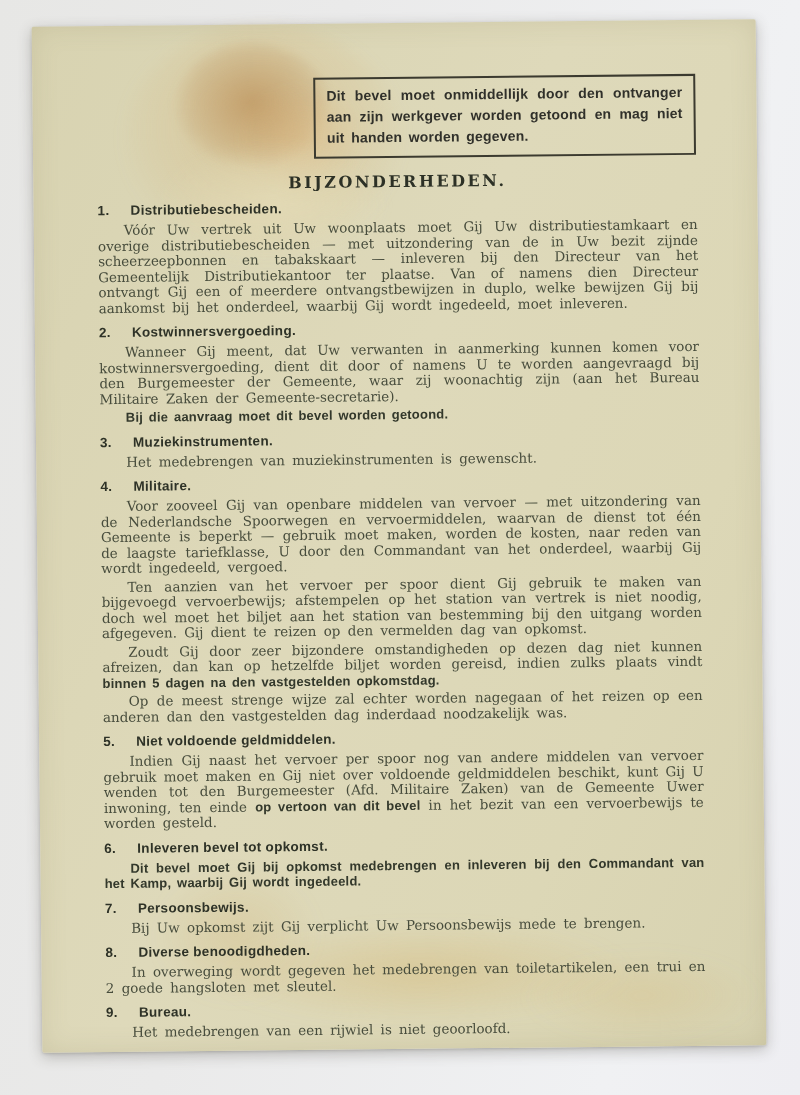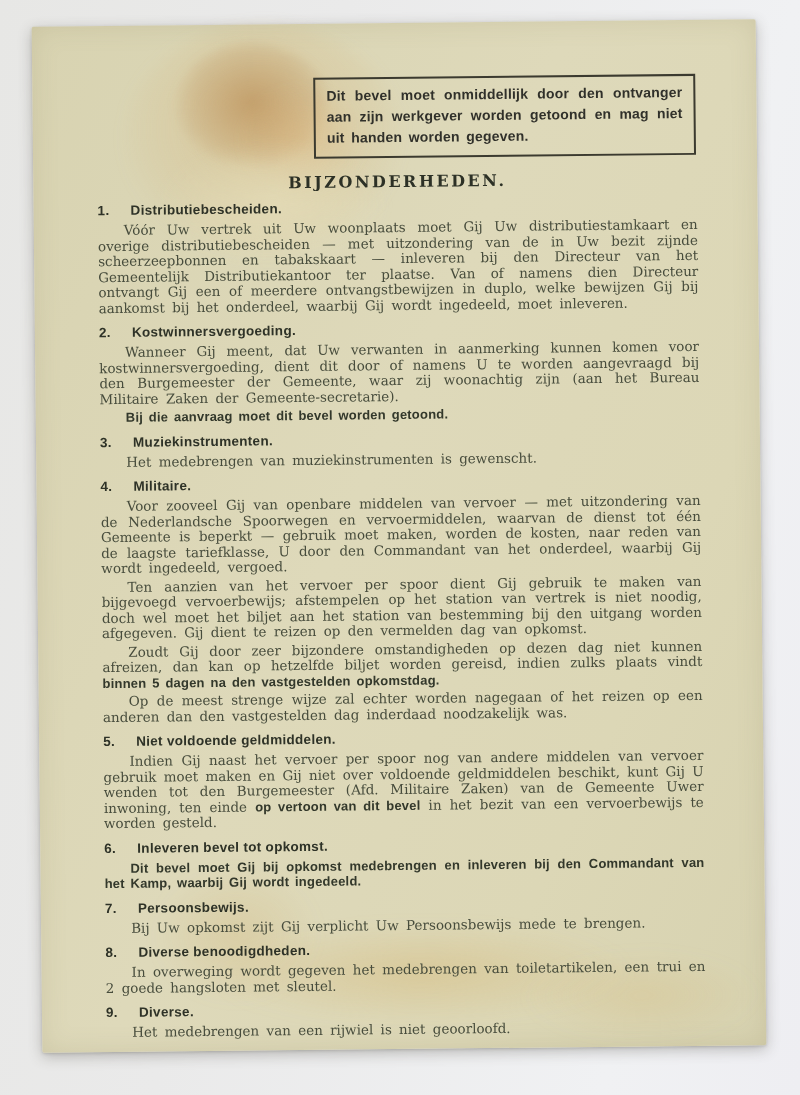--- a/index.html
+++ b/index.html
@@ -155,20 +155,20 @@
         <div class="shead">
           <span class="snum">8.</span>
           <span class="stitle">Diverse benoodigdheden.</span>
         </div>
         <p class="para"><span>In overweging wordt gegeven het medebrengen van toiletartikelen, een trui en 2 goede hangsloten met sleutel.</span></p>
       </div>
 
       <div class="sec">
         <div class="shead">
           <span class="snum">9.</span>
-          <span class="stitle">Diverse.</span>
+          <span class="stitle">Bureau.</span>
         </div>
         <p class="para"><span>Het medebrengen van een rijwiel is niet geoorloofd.</span></p>
       </div>
 
     </div>
   </div>
 </div>
 
 </body></html>

